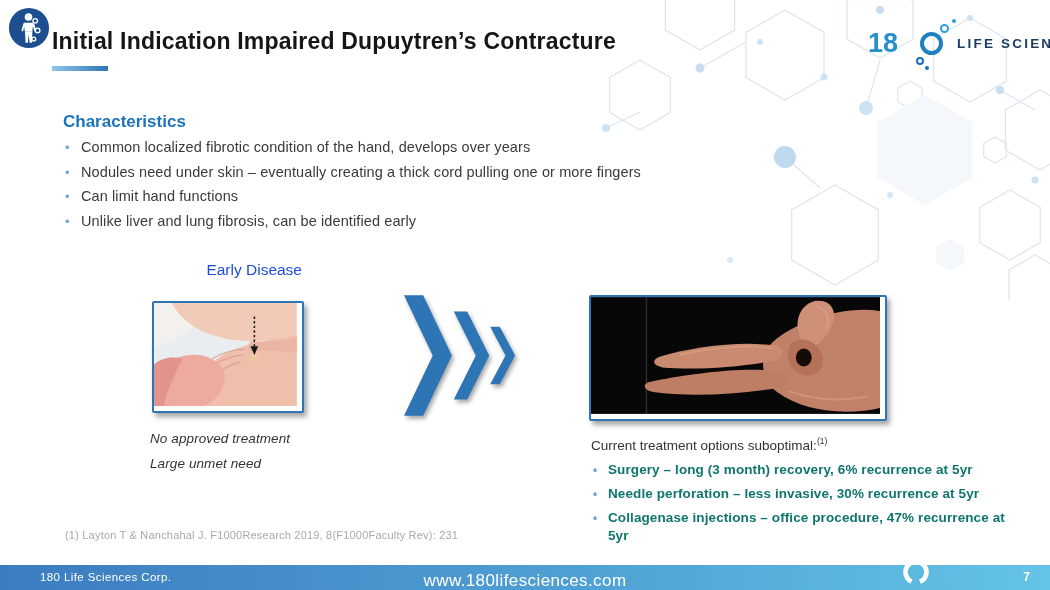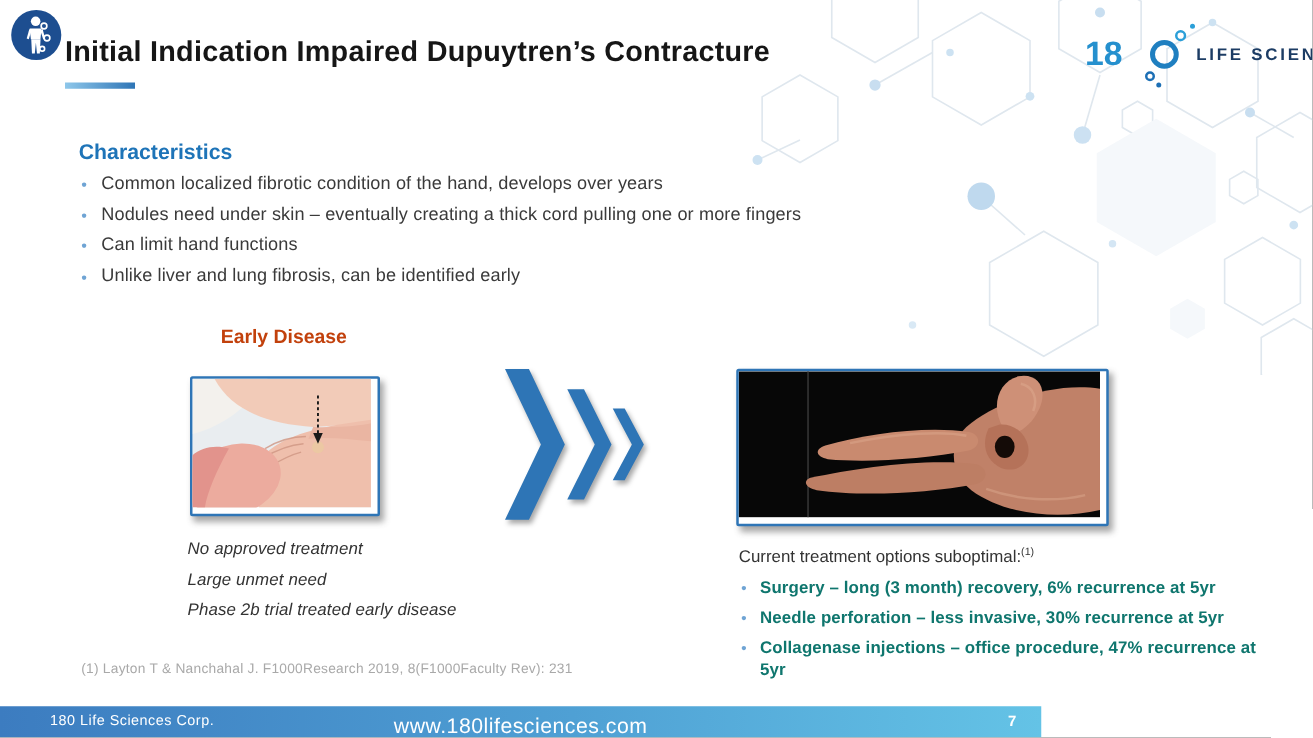--- a/index.html
+++ b/index.html
@@ -41,22 +41,22 @@
     position:relative;padding-left:18px;margin-bottom:9.5px;
     font-size:14.5px;color:#3a3a3a;line-height:15px;letter-spacing:.1px;
   }
   .blt li::before{
     content:"\2022";position:absolute;left:2px;top:0;
     color:#6fa4d4;font-size:13px;line-height:15px;
   }
 
   
   .early-heading{
-    position:absolute;left:152px;top:261px;width:150px;text-align:center;margin:0;
-    font-size:15.5px;font-weight:700;color:#c2410c;white-space:nowrap;
+    position:absolute;left:152px;top:261px;width:150px;text-align:right;margin:0;
+    font-size:15.5px;font-weight:400;color:#1d4ed8;white-space:nowrap;
   }
   .late-heading{
     position:absolute;left:555px;top:261px;margin:0;
     font-size:15.5px;font-weight:700;color:#1e74b8;white-space:nowrap;
   }
 
   
   .img-frame{
     position:absolute;border:2.5px solid #2e75b6;border-radius:2px;background:#fff;
     box-shadow:3px 4px 5px rgba(60,60,60,.45);
@@ -82,21 +82,21 @@
   }
   .late-list li::before{content:"\2022";position:absolute;left:2px;top:0;color:#6fa4d4;font-size:12px;line-height:18px;}
 
   .footnote{
     position:absolute;left:65px;top:529px;margin:0;
     font-size:11px;color:#a9a9a9;letter-spacing:.2px;
   }
 
   
   .footer{
-    position:absolute;left:0;bottom:0;width:833px;height:25px;
+    position:absolute;left:0;bottom:0;width:1050px;height:25px;
     background:linear-gradient(90deg,#3c7cc0,#4fa0d4 55%,#64c3e6);
     color:#ffffff;
   }
   .footer-company{position:absolute;left:40px;top:6px;font-size:11.5px;letter-spacing:.4px;}
   .footer-site{position:absolute;left:0;right:0;top:6px;text-align:center;font-size:17px;letter-spacing:.4px;}
   .footer-mark{position:absolute;left:901px;top:-8px;}
   .footer-page{position:absolute;right:20px;top:5px;font-size:12px;font-weight:700;}
 </style>
 </head>
 <body>
@@ -197,21 +197,20 @@
         <ellipse cx="34" cy="84" rx="40" ry="29" fill="#ecab9e" transform="rotate(-18 34 84)"></ellipse>
         <path d="M-6,70 C2,58 16,54 30,58 C20,76 12,94 10,107 L-6,107 Z" fill="#e2938c"></path>
         <circle cx="104" cy="57" r="5" fill="#e8d29a" opacity=".45"></circle>
         <line x1="104" y1="14" x2="104" y2="46" stroke="#1a1a1a" stroke-width="1.6" stroke-dasharray="2.5 2.3"></line>
         <path d="M100,45 L108,45 L104,54 Z" fill="#1a1a1a"></path>
       </svg>
     </div>
     <ul class="early-notes">
       <li>No approved treatment</li>
       <li>Large unmet need</li>
-      <li>Phase 2b trial treated early disease</li>
     </ul>
 
     <svg class="chevrons" width="113" height="127" viewBox="0 0 118 126">
       <g fill="#2e75b6">
         <polygon points="0,0 20,0 50,63 20,126 0,126 30,63"></polygon>
         <polygon points="52,17 66,17 89,63 66,109 52,109 75,63"></polygon>
         <polygon points="90,33 100,33 116,63 100,93 90,93 106,63"></polygon>
       </g>
     </svg>
 

